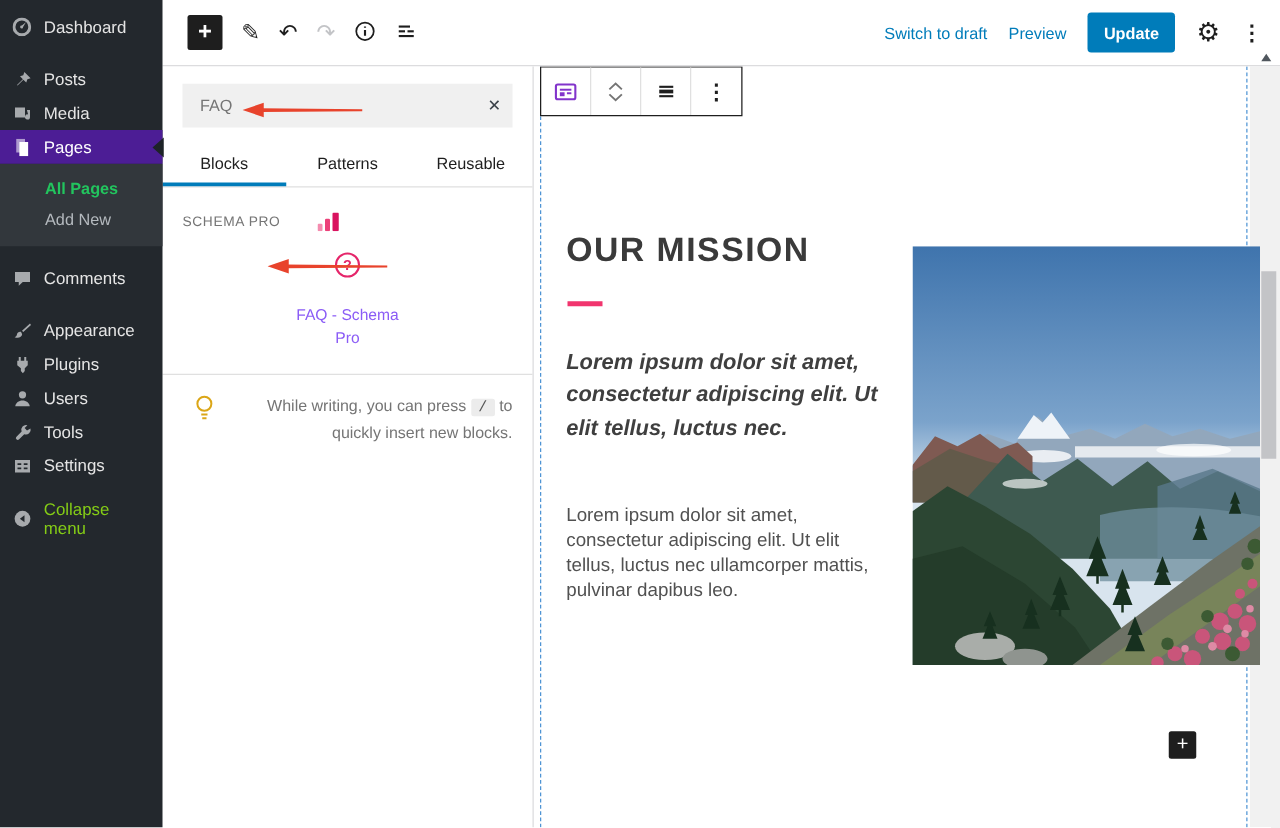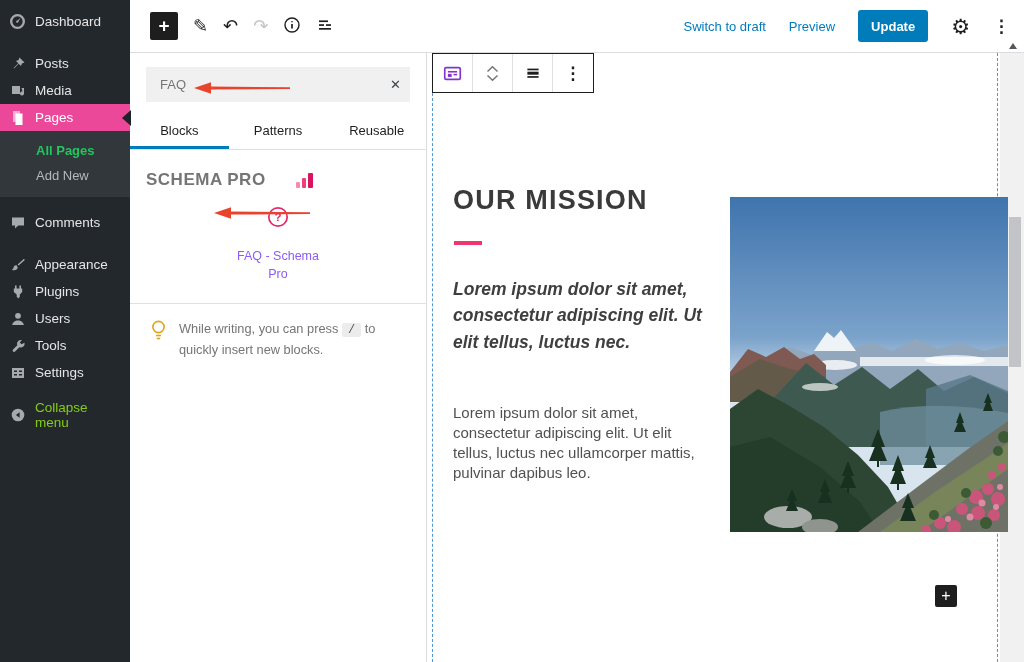--- a/index.html
+++ b/index.html
@@ -7,21 +7,21 @@
   body { font-family:"Liberation Sans", sans-serif; background:#fff; }
   .screen { position:relative; width:1024px; height:662px; display:flex; }
 
   
   .admin-sidebar { width:130px; min-width:130px; height:662px; background:#23282d; color:#eee;
     font-size:13.5px; padding-top:8px; position:relative; z-index:30; }
   .menu-item { display:flex; align-items:center; gap:9px; padding:7px 8px 7px 9px; height:27px;
     color:#e5e5e5; cursor:pointer; position:relative; }
   .menu-item .mi-icon { width:17px; height:16px; display:flex; align-items:center; justify-content:center; flex:none; }
   .menu-item svg { fill:#a7aaad; }
-  .menu-item.active { background:#ec4899; color:#fff; }
+  .menu-item.active { background:#4c1d95; color:#fff; }
   .menu-item.active svg { fill:#fff; }
   .menu-item.active .wp-menu-arrow { position:absolute; right:-1px; top:50%; margin-top:-8px;
     width:0; height:0; border-top:8px solid transparent; border-bottom:8px solid transparent;
     border-right:9px solid #1d2327; }
   .gap-sm { height:12px; } .gap-md { height:15px; }
   .submenu { background:#32373c; padding:7px 0 9px 0; }
   .submenu-item { padding:5px 8px 5px 36px; color:#b4b9be; cursor:pointer; font-size:13px; }
   .submenu-item.current { color:#22c55e; font-weight:bold; }
   .menu-item.muted { color:#84cc16; }
 
@@ -29,21 +29,21 @@
   .main { flex:1; display:flex; flex-direction:column; position:relative; }
 
   
   .editor-header { height:53px; background:#fff; border-bottom:1px solid #dcdcde;
     display:flex; align-items:center; justify-content:space-between; padding:0 14px 0 20px; position:relative; z-index:20; }
   .hdr-left { display:flex; align-items:center; gap:15px; }
   .inserter-toggle { width:28px; height:28px; background:#1e1e1e; color:#fff; border:none; border-radius:2px;
     font-size:19px; line-height:26px; text-align:center; cursor:pointer; font-weight:bold; }
   .tool-glyph { font-size:18px; color:#1e1e1e; cursor:pointer; line-height:1; }
   .tool-glyph.disabled { color:#c3c4c7; cursor:default; }
-  .hdr-right { display:flex; align-items:center; gap:23px;justify-content:center; }
+  .hdr-right { display:flex; align-items:center; gap:17px;justify-content:center; }
   .hdr-link { color:#007cba; font-size:13px; text-decoration:none; cursor:pointer; }
   .update-btn { background:#007cba; color:#fff; border:none; border-radius:3px; font-size:13px; font-weight:bold;
     padding:0 13px; height:32px; cursor:pointer; }
   .gear-glyph { font-size:21px; color:#1e1e1e; cursor:pointer; line-height:1; }
   .kebab-glyph { font-size:17px; font-weight:bold; color:#1e1e1e; cursor:pointer; line-height:1; letter-spacing:0; }
   .scroll-up-arrow { position:absolute; right:7px; top:43px; width:0; height:0; z-index:40;
     border-left:4px solid transparent; border-right:4px solid transparent; border-bottom:6px solid #50575e; }
 
   
   .editor-body { flex:1; display:flex; min-height:0; }
@@ -54,27 +54,27 @@
   .search-wrap { margin:14px 16px 12px 16px; position:relative; }
   .search-input { width:100%; height:35px; background:#f0f0f0; border:none; outline:none;
     font-size:13px; color:#757575; padding:0 34px 0 14px; font-family:"Liberation Sans",sans-serif; }
   .clear-btn { position:absolute; right:9px; top:10px; font-size:13px; color:#3c434a; cursor:pointer;
     background:none; border:none; }
   .tabs { display:flex; border-bottom:1px solid #e0e0e0; height:36px; }
   .tab { flex:1; display:flex; align-items:center; justify-content:center; font-size:13px; color:#1e1e1e;
     cursor:pointer; border-bottom:3px solid transparent; }
   .tab.active { border-bottom-color:#007cba; }
   .section-head { display:flex; align-items:center; padding:20px 16px 4px 16px; }
-  .section-title { font-size:17px; font-weight:bold; color:#757575; letter-spacing:.5px; }
+  .section-title { font-size:11px; font-weight:normal; color:#757575; letter-spacing:.5px; }
   .section-bars { margin-left:30px; display:flex; align-items:flex-end; }
   .block-card { width:130px; margin:12px auto 0 auto; text-align:center; cursor:pointer; }
   .block-card .q-icon { display:inline-block; }
   .block-label { font-size:12.5px; color:#8b5cf6; line-height:1.45; margin:15px auto 0 auto; width:92px; }
   .panel-divider { border-top:1px solid #e0e0e0; margin-top:20px; }
-  .tip-row { display:flex; gap:12px; padding:15px 16px 0 20px; align-items:flex-start; }
+  .tip-row { display:flex; gap:12px; padding:15px 16px 0 25px; align-items:flex-start;text-align:right; }
   .tip-text { font-size:12.8px; color:#757575; line-height:1.55; }
   .tip-kbd { background:#ececec; border-radius:2px; padding:0 6px; color:#555; font-family:"Liberation Mono",monospace; font-size:12px; }
   .red-arrow { position:absolute; pointer-events:none; z-index:15; }
   .red-arrow-search { left:64px; top:27px; }
   .red-arrow-block { left:84px; top:152px; }
 
   
   .canvas { flex:1; position:relative; background:#fff; overflow:hidden; }
   .gutter { position:absolute; top:0; bottom:0; left:573px; right:0; background:#f1f1f1; z-index:1; }
   .dash-left, .dash-right { position:absolute; top:0; bottom:0; width:0; border-left:1px dashed #4f94d4; z-index:2; }

